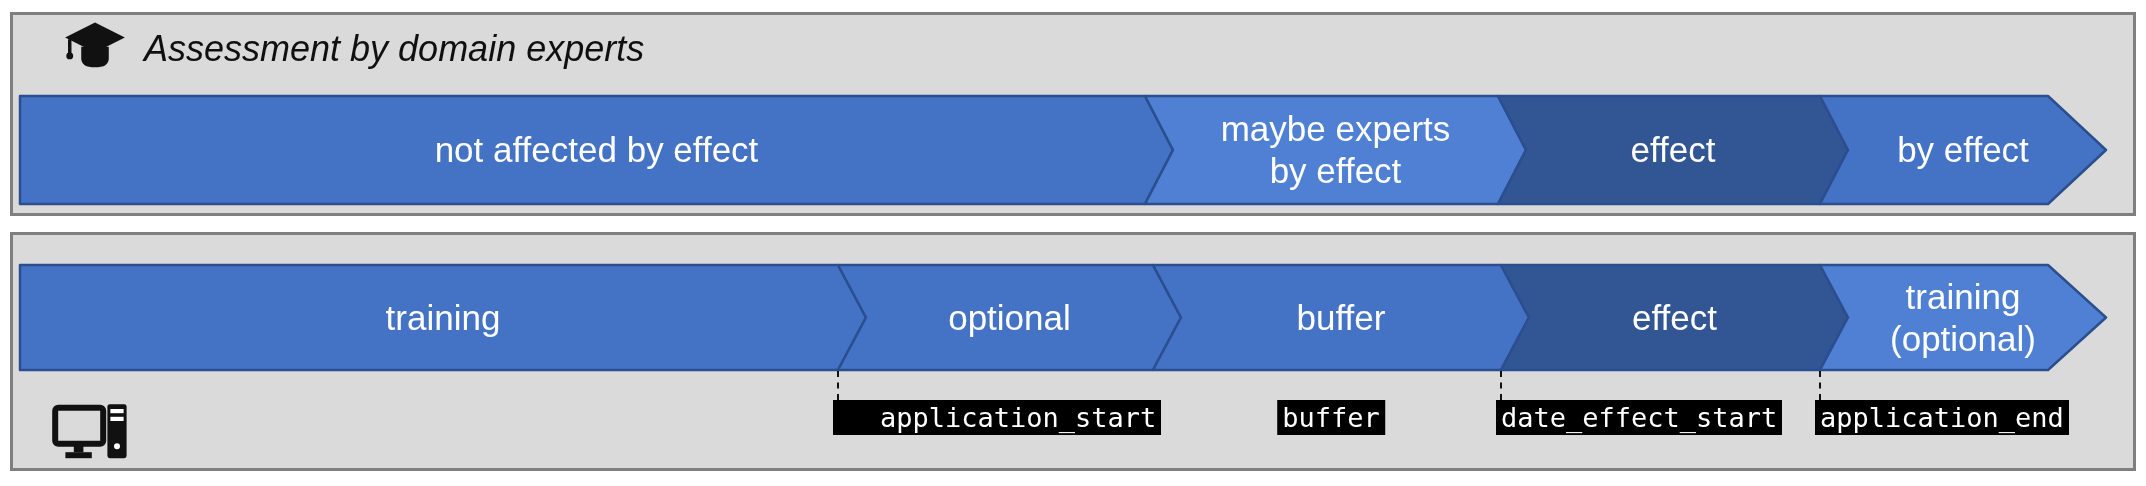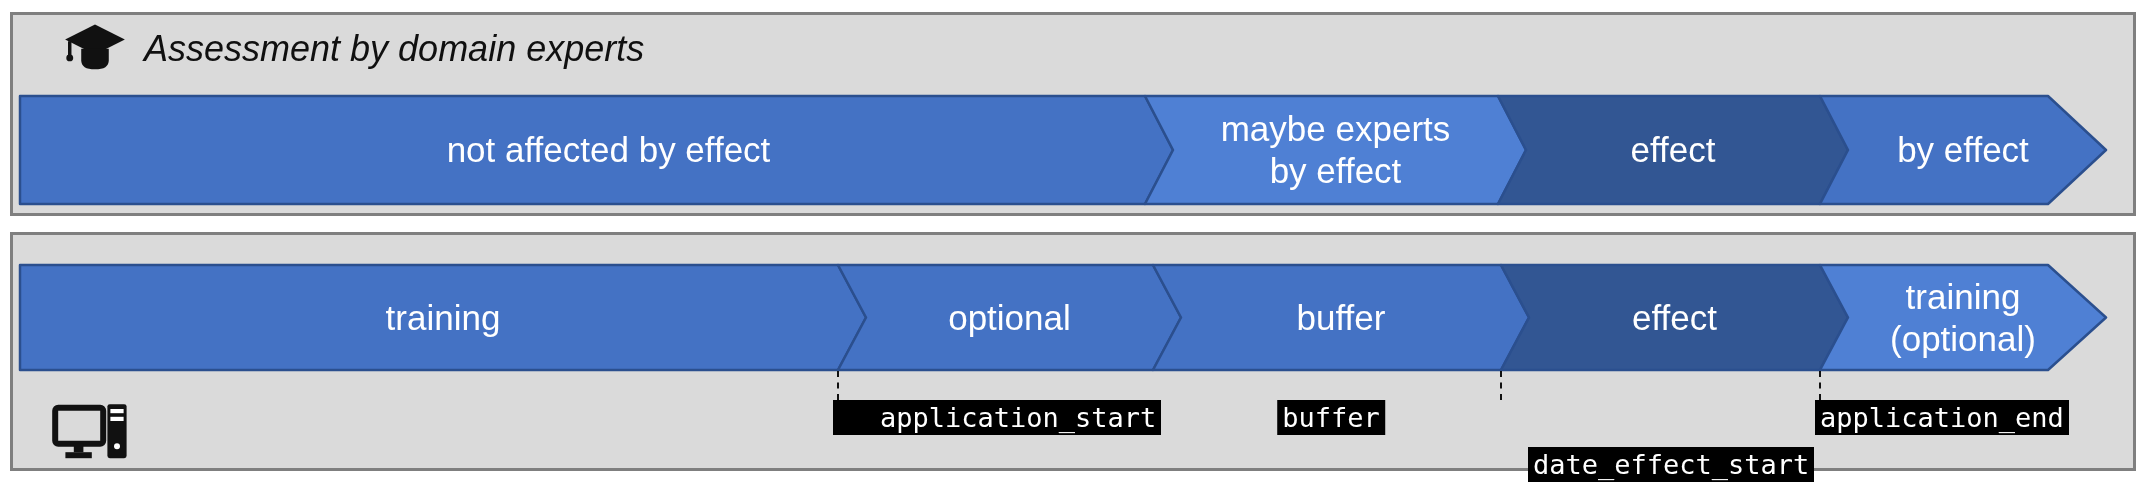--- a/index.html
+++ b/index.html
@@ -8,21 +8,21 @@
     font-family:"Liberation Sans",sans-serif;overflow:hidden;
   }
   .panel{
     position:absolute;background:#dadada;border:3px solid #7f7f7f;box-sizing:border-box;
   }
   #panel-experts{left:10px;top:12px;width:2126px;height:204px;}
   #panel-datasci{left:10px;top:232px;width:2126px;height:239px;}
   .panel-header{
     position:absolute;display:flex;align-items:center;gap:18px;z-index:3;
   }
-  #header-experts{left:64px;top:18px;height:62px;align-items:flex-end;}
+  #header-experts{left:64px;top:18px;height:62px;}
   #header-datasci{left:52px;top:402px;height:62px;}
   .panel-title{
     font-style:italic;font-size:36px;color:#101010;white-space:nowrap;line-height:62px;
   }
   .bar-svg{position:absolute;left:0;overflow:visible;z-index:1;}
   .seg-label{
     position:absolute;display:flex;flex-direction:column;align-items:center;justify-content:center;
     color:#ffffff;font-size:35px;line-height:42px;text-align:center;z-index:2;pointer-events:none;
     white-space:nowrap;
   }
@@ -74,21 +74,21 @@
     </svg>
   <svg class="bar-svg" id="bar-svg-datasci" width="2146" height="107" style="top: 264px;">
       <polygon points="20,1 838,1 866,53.5 838,106 20,106" fill="#4472c4" stroke="#2b4f8e" stroke-width="2.5" stroke-linejoin="round"></polygon>
       <polygon points="838,1 1153,1 1181,53.5 1153,106 838,106 866,53.5" fill="#4472c4" stroke="#2b4f8e" stroke-width="2.5" stroke-linejoin="round"></polygon>
       <polygon points="1153,1 1501,1 1529,53.5 1501,106 1153,106 1181,53.5" fill="#4472c4" stroke="#2b4f8e" stroke-width="2.5" stroke-linejoin="round"></polygon>
       <polygon points="1501,1 1820,1 1848,53.5 1820,106 1501,106 1529,53.5" fill="#325693" stroke="#2b4f8e" stroke-width="2.5" stroke-linejoin="round"></polygon>
       <polygon points="1820,1 2048,1 2106,53.5 2048,106 1820,106 1848,53.5" fill="#4f80d4" stroke="#2b4f8e" stroke-width="2.5" stroke-linejoin="round"></polygon>
     </svg>
 
   <div id="bar-labels-experts">
-      <div class="seg-label" style="left: 20px; top: 95px; width: 1153px; height: 110px; padding-left: 12px;">
+      <div class="seg-label" style="left: 20px; top: 95px; width: 1153px; height: 110px;">
         <span>not affected by effect</span>
       </div>
       <div class="seg-label" style="left: 1145px; top: 95px; width: 381px; height: 110px;">
         <span>maybe experts</span>
         <span>by effect</span>
       </div>
       <div class="seg-label" style="left: 1498px; top: 95px; width: 350px; height: 110px;">
         <span>effect</span>
       </div>
       <div class="seg-label" style="left: 1820px; top: 95px; width: 286px; height: 110px;">
@@ -112,17 +112,17 @@
         <span>training</span>
         <span>(optional)</span>
       </div>
     </div>
 
   <div id="marker-layer">
       <div class="marker-dash" style="left: 837px; top: 371px; height: 29px;"></div>
       <div class="marker-label" style="top: 400px; left: 833px; padding-left: 47px;">application_start</div>
       <div class="marker-label" style="top: 400px; left: 1331px; transform: translateX(-50%);">buffer</div>
       <div class="marker-dash" style="left: 1500px; top: 371px; height: 29px;"></div>
-      <div class="marker-label" style="top: 400px; left: 1528px; margin-top: 47px;">date_effect_start</div>
+      <div class="marker-label" style="top: 400px; left: 1496px;">date_effect_start</div>
       <div class="marker-dash" style="left: 1819px; top: 371px; height: 29px;"></div>
       <div class="marker-label" style="top: 400px; left: 1815px;">application_end</div>
     </div>
 </div>
 
 </body></html>

